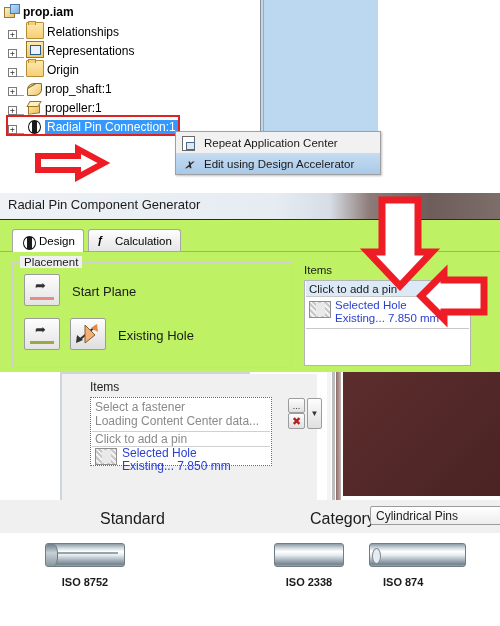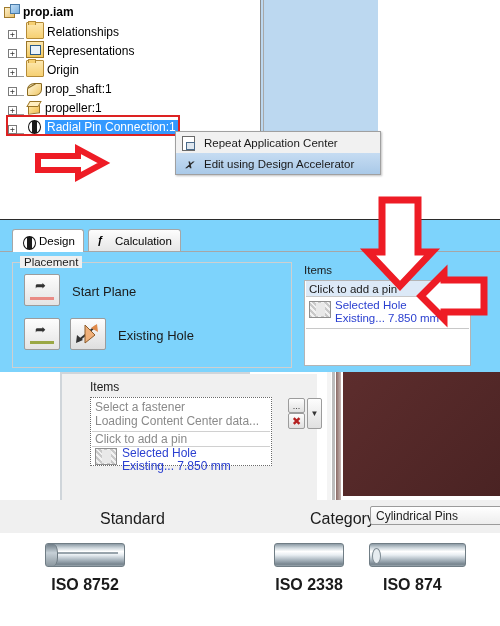--- a/index.html
+++ b/index.html
@@ -75,21 +75,21 @@
      background:#dfe7ef;border:1px solid #4a6a8a;}
   .ico-accel{font-size:12px;font-weight:bold;font-style:italic;color:#2b2b2b;
      line-height:16px;text-align:center;}
 
   
   #panel2{left:0;top:185px;width:500px;height:187px;background:#fff;}
   #dlg-title{position:absolute;left:0;top:8px;width:500px;height:26px;
      background:linear-gradient(90deg,#eef2f6 0%,#e6ecf2 55%,#d6dde6 66%,#8d7b77 74%,#6e5d5a 86%,#7d6e6a 100%);}
   #dlg-title .tt{position:absolute;left:8px;top:4px;font-size:13px;color:#1b1b1b;}
   #dlg-titleline{position:absolute;left:0;top:34px;width:500px;height:1px;background:#2b2b2b;}
-  #dlg-body{position:absolute;left:0;top:35px;width:500px;height:152px;background:#7dd3fc;}
+  #dlg-body{position:absolute;left:0;top:35px;width:500px;height:152px;background:#bef264;}
 
   .tab{position:absolute;height:22px;box-sizing:border-box;display:flex;align-items:center;
     padding:0 8px;font-size:11.5px;border:1px solid #a6a6a6;border-bottom:none;
     border-radius:3px 3px 0 0;}
   #tab-design{left:12px;top:9px;background:#ffffff;z-index:3;height:23px;}
   #tab-calc{left:88px;top:9px;background:linear-gradient(#fdfdfd,#e6e6e6);z-index:2;}
   .tabico{width:13px;height:13px;margin-right:5px;position:relative;flex:none;}
   .tabs-line{position:absolute;left:0;top:31px;width:500px;height:1px;background:#a6a6a6;}
 
   .group{position:absolute;border:1px solid #cfcfcf;background:transparent;}
@@ -147,21 +147,21 @@
   #p3-thumbs{position:absolute;left:0;top:161px;width:500px;height:93px;background:#fff;}
   .thumb{position:absolute;top:10px;width:104px;text-align:center;}
   .pin{width:78px;height:22px;margin:0 auto;border-radius:3px;
      background:linear-gradient(180deg,#8c9aa4 0%,#cfd8de 18%,#ffffff 34%,#e8eef2 50%,#aab6bf 72%,#76848e 92%,#9aa6ae 100%);
      border:1px solid #707d85;position:relative;}
   .pin .endcap{position:absolute;left:0;top:0;width:11px;height:100%;border-radius:3px 40% 40% 3px;
      background:linear-gradient(180deg,#6f7d87,#c6d0d7 40%,#8b979f);border-right:1px solid #6a767e;}
   .pin .slit{position:absolute;left:12px;right:6px;top:8px;height:2px;background:rgba(120,135,145,.75);}
   .pin .hole{position:absolute;left:2px;top:4px;width:7px;height:14px;border-radius:50%;
      background:#e6ecf0;border:1px solid #7e8b93;}
-  .thumb-cap{margin-top:9px;font-size:16px;color:#1b1b1b;font-weight:bold;}
+  .thumb-cap{margin-top:9px;font-size:11px;color:#1b1b1b;font-weight:bold;}
 
   
   svg.ann{position:absolute;overflow:visible;pointer-events:none;}
 </style>
 </head>
 <body>
 
 <div class="panel" id="panel1">
 
   <div id="vp1">
@@ -230,20 +230,23 @@
     </div>
   </div>
 
   <svg class="ann" style="left:34px;top:146px;" width="140" height="36">
     <polygon points="4,10 44,10 44,3 70,17 44,31 44,24 4,24" fill="#ffffff" stroke="#ee1c25" stroke-width="6" stroke-linejoin="miter"></polygon>
   </svg>
 </div>
 
 <div class="panel" id="panel2">
 
+  <div id="dlg-title">
+    <span class="tt">Radial Pin Component Generator</span>
+  </div>
   <div id="dlg-titleline"></div>
 
   <div id="dlg-body">
 
     <div class="tabs-line"></div>
 
     <div class="tab" id="tab-design">
       <span class="tabico ico-pinconn" style="position:relative;"></span>
       <span>Design</span>
     </div>

